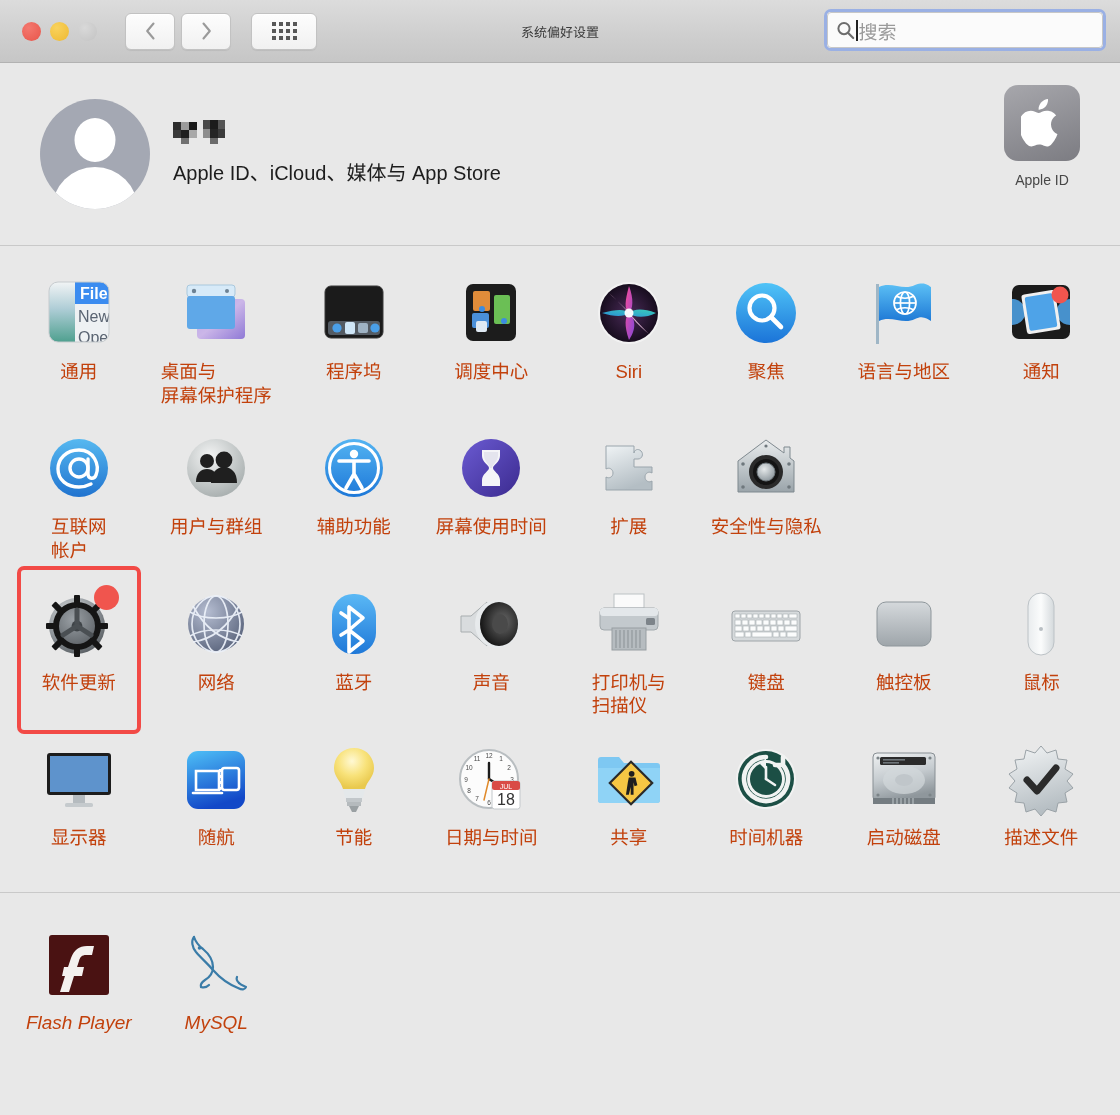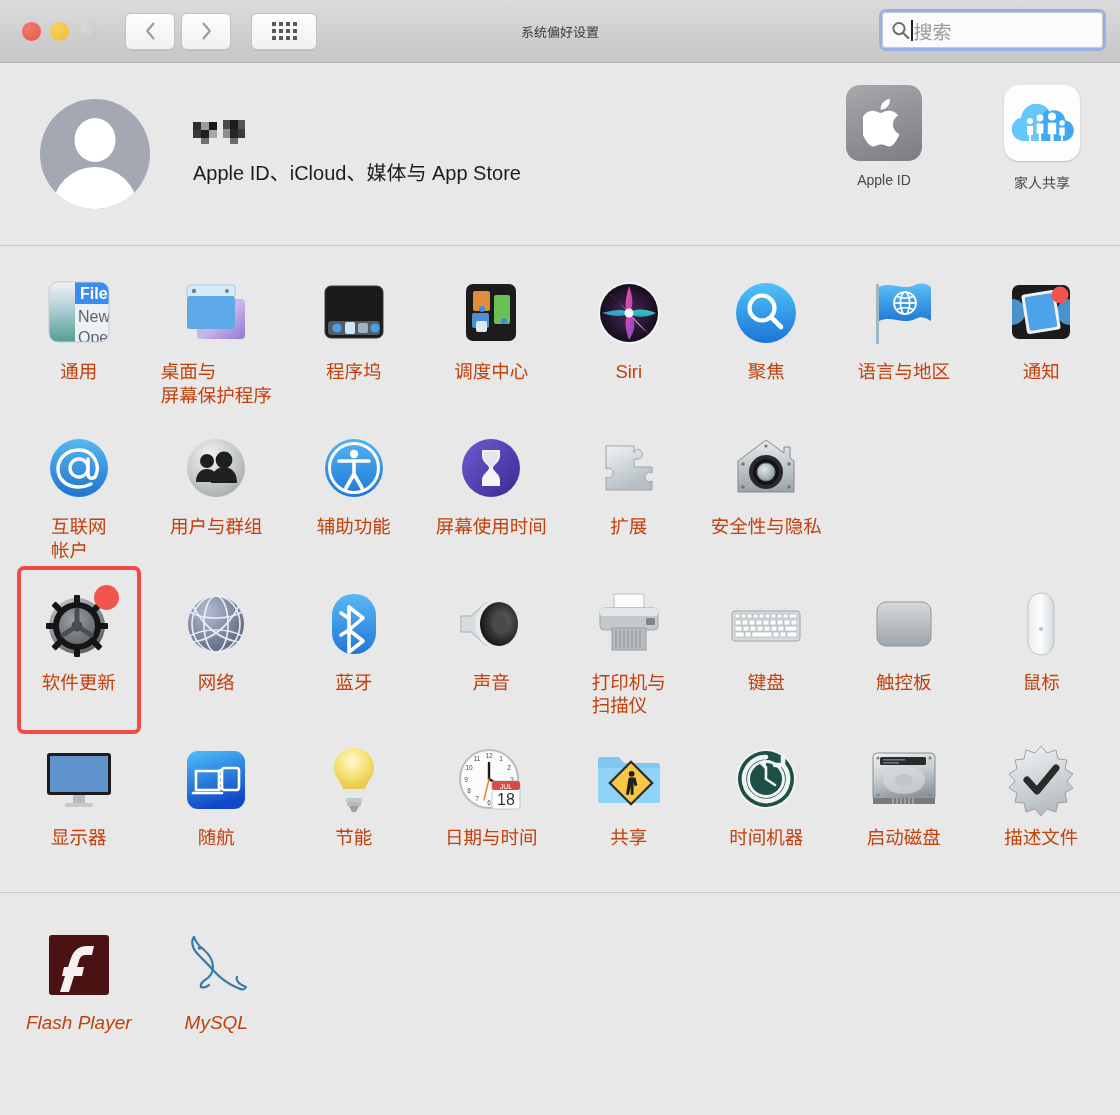--- a/index.html
+++ b/index.html
@@ -52,42 +52,42 @@
   .dots i { display: block; width: 4px; height: 4px; background: #585858; }
 
   #win-title {
     position: absolute; left: 0; right: 0; text-align: center;
     font-size: 13px; color: #3b3b3b; pointer-events: none;
   }
 
   
   #searchwrap {
     position: absolute; right: 14px; top: 9px;
-    width: 227px; height: 42px;
+    width: 282px; height: 42px;
   }
   #searchring {
     position: absolute; inset: 0; border-radius: 7px;
     border: 3px solid #9ab0e4; background: #fafafa;
     box-sizing: border-box;
   }
   #searchinner {
     position: absolute; inset: 3px; border-radius: 4px;
     background: #fbfbfb; border: 1px solid #c7c7c7; box-sizing: border-box;
     display: flex; align-items: center;
   }
   .mag { margin-left: 8px; width: 19px; height: 19px; flex: 0 0 19px; }
   .mag circle { fill: none; stroke: #6d6d6d; stroke-width: 2; }
   .mag line { stroke: #6d6d6d; stroke-width: 2.2; stroke-linecap: round; }
   #caret { width: 1.5px; height: 21px; background: #222; margin-left: 1px; }
   #searchph { font-size: 19px; color: #9a9a9a; margin-left: 1px; }
 
   
   #content { flex: 1 1 auto; display: flex; flex-direction: column; background: #e8e8e8; }
 
-  .section { position: relative; gap: 20px; }
+  .section { position: relative; }
   .sep { height: 1px; background: #c9c9c9; }
 
   
   #appleid-section { height: 182px; display: flex; align-items: center; }
   #avatar {
     width: 110px; height: 110px; border-radius: 50%;
     background: #a4a8b3; margin-left: 40px; position: relative; overflow: hidden;
     flex: 0 0 110px;
   }
   #avatar .head { position: absolute; left: 50%; top: 19px; transform: translateX(-50%);
@@ -232,39 +232,20 @@
 
       <div class="idtiles">
         <div class="idtile">
           <div class="apple-sq">
             <svg width="42" height="50" viewBox="0 0 42 50">
               <path d="M30 26.4c0-6 4.9-8.9 5.1-9-2.8-4.1-7.1-4.6-8.6-4.7-3.7-.4-7.2 2.2-9 2.2-1.9 0-4.7-2.1-7.8-2.1-4 .1-7.7 2.3-9.8 5.9-4.2 7.2-1.1 17.9 3 23.8 2 2.9 4.4 6.1 7.5 6 3-.1 4.1-1.9 7.8-1.9s4.6 1.9 7.8 1.9c3.2-.1 5.2-2.9 7.2-5.8 2.3-3.3 3.2-6.5 3.2-6.7-.1-.1-6.2-2.4-6.4-9.6z" fill="#fff"></path>
               <path d="M24.6 8.6c1.6-2 2.7-4.8 2.4-7.6-2.3.1-5.2 1.6-6.9 3.5-1.5 1.7-2.8 4.5-2.5 7.2 2.6.2 5.3-1.3 7-3.1z" fill="#fff"></path>
             </svg>
           </div>
           <div class="lbl">Apple ID</div>
-        </div>
-        <div class="idtile">
-          <div class="fam-sq">
-            <svg width="66" height="52" viewBox="0 0 66 52">
-              <path d="M16 44C8 44 3 38.6 3 32.2c0-5.6 4-10.3 9.4-11.4C13.2 13 19.5 7 27.3 7c5.5 0 10.4 3 13 7.4 1.5-.8 3.2-1.2 5-1.2 5.8 0 10.5 4.4 11 10 4.9.9 8.6 5.1 8.6 10.2C64.9 39.2 60 44 54 44z" fill="#3fa9f5"></path>
-              <path d="M16 44C8 44 3 38.6 3 32.2c0-5.6 4-10.3 9.4-11.4C13.2 13 19.5 7 27.3 7c4.3 0 8.2 1.9 10.9 4.8C33 18 30 26 30 34c0 3.6.5 7 1.4 10z" fill="#64c8fa"></path>
-              <g fill="#fff">
-                <circle cx="21" cy="24" r="3"></circle>
-                  <path d="M18 29h6v9h-2v7h-2v-7h-2z"></path>
-                <circle cx="31" cy="21" r="3.4"></circle>
-                  <path d="M27.6 26.5h6.8v10h-2.2v8h-2.4v-8h-2.2z"></path>
-                <circle cx="43" cy="19.5" r="4"></circle>
-                  <path d="M38.8 25.8h8.4v11.5h-2.6v9h-3.2v-9h-2.6z"></path>
-                <circle cx="53" cy="26" r="2.8"></circle>
-                  <path d="M50.3 30.6h5.4v8h-1.8v6.4h-1.8v-6.4h-1.8z"></path>
-              </g>
-            </svg>
-          </div>
-          <div class="lbl">家人共享</div>
         </div>
       </div>
     </div>
 
     <div class="sep"></div>
 
     <div class="grid">
 
       <div class="cell">
         <div class="art">

